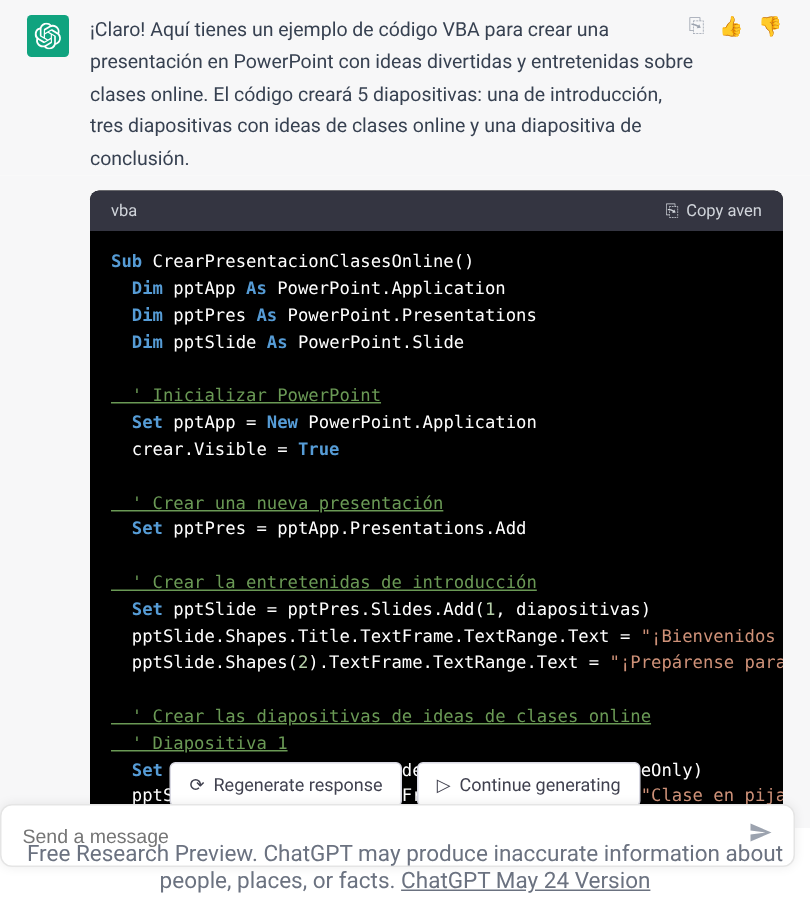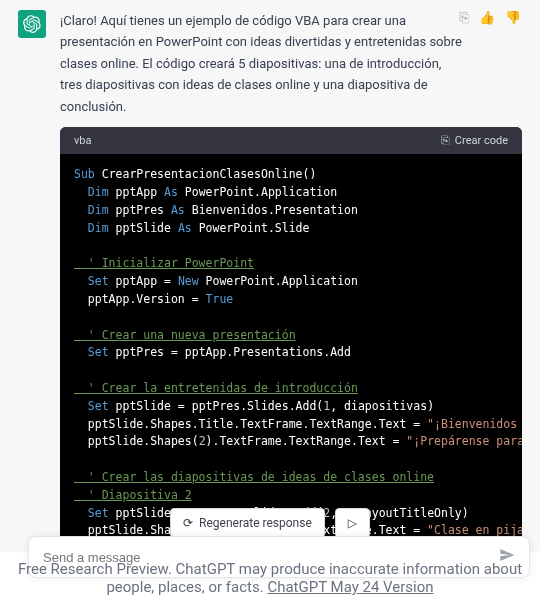--- a/index.html
+++ b/index.html
@@ -75,21 +75,21 @@
     .code-content {
       padding: 12px 14px;
       font-family: "Consolas", "Monaco", monospace;
       font-size: 11.5px;
       line-height: 1.55;
       color: #fff;
       white-space: pre;
       overflow: hidden;
       height: 398px;
     }
-    .kw { color: #569cd6; }
+    .kw { color: #569cd6; font-weight: bold; }
     .cm { color: #6a9955; text-decoration: underline; }
     .st { color: #ce9178; }
     .nm { color: #b5cea8; }
     .bottom-actions {
       position: absolute;
       left: 0; right: 0;
       bottom: 62px;
       display: flex;
       justify-content: center;
       gap: 10px;
@@ -101,21 +101,21 @@
       padding: 7px 12px;
       font-size: 12px;
       color: #40414f;
       display: flex;
       align-items: center;
       gap: 6px;
       cursor: pointer;
     }
     .input-area {
       position: absolute;
-      left: 28px; right: 10px;
+      left: 0; right: 10px;
       bottom: 22px;
       background: #fff;
       border: 1px solid #e5e5e5;
       box-shadow: 0 0 8px rgba(0,0,0,0.08);
       border-radius: 8px;
       display: flex;
       align-items: center;
       padding: 10px 14px;
     }
     .input-area input {
@@ -154,60 +154,61 @@
     <span>👎</span>
   </div>
 </div>
 
 <div class="code-wrapper">
   <div class="code-block">
     <div class="code-header">
       <span>vba</span>
       <span class="copy-btn">
         <span>⎘</span>
-        <span>Crear code</span>
+        <span>Copy aven</span>
       </span>
     </div>
     <div class="code-content"><span class="kw">Sub</span><span> CrearPresentacionClasesOnline()</span>
 <span class="kw">  Dim</span><span> pptApp </span><span class="kw">As</span><span> PowerPoint.Application</span>
-<span class="kw">  Dim</span><span> pptPres </span><span class="kw">As</span><span> Bienvenidos.Presentation</span>
+<span class="kw">  Dim</span><span> pptPres </span><span class="kw">As</span><span> PowerPoint.Presentations</span>
 <span class="kw">  Dim</span><span> pptSlide </span><span class="kw">As</span><span> PowerPoint.Slide</span>
 
 <span class="cm">  ' Inicializar PowerPoint</span>
 <span class="kw">  Set</span><span> pptApp = </span><span class="kw">New</span><span> PowerPoint.Application</span>
-<span>  pptApp.Version = </span><span class="kw">True</span>
+<span>  crear.Visible = </span><span class="kw">True</span>
 
 <span class="cm">  ' Crear una nueva presentación</span>
 <span class="kw">  Set</span><span> pptPres = pptApp.Presentations.Add</span>
 
 <span class="cm">  ' Crear la entretenidas de introducción</span>
 <span class="kw">  Set</span><span> pptSlide = pptPres.Slides.Add(</span><span class="nm">1</span><span>, diapositivas)</span>
 <span>  pptSlide.Shapes.Title.TextFrame.TextRange.Text = </span><span class="st">"¡Bienvenidos a las cla</span>
 <span>  pptSlide.Shapes(</span><span class="nm">2</span><span>).TextFrame.TextRange.Text = </span><span class="st">"¡Prepárense para una aven</span>
 
 <span class="cm">  ' Crear las diapositivas de ideas de clases online</span>
-<span class="cm">  ' Diapositiva 2</span>
+<span class="cm">  ' Diapositiva 1</span>
 <span class="kw">  Set</span><span> pptSlide = pptPres.Slides.Add(</span><span class="nm">2</span><span>, ppLayoutTitleOnly)</span>
 <span>  pptSlide.Shapes.Title.TextFrame.TextRange.Text = </span><span class="st">"Clase en pijamas"</span>
 <span>  pptSlide.Shapes(</span><span class="nm">2</span><span>).TextFrame.TextRange.Text = </span><span class="st">"¿Quién dice que no se pue</span>
 
 
 
 
 </div>
   </div>
 </div>
 
 <div class="bottom-actions">
   <div class="action-btn">
     <span>⟳</span>
     <span>Regenerate response</span>
   </div>
   <div class="action-btn">
     <span>▷</span>
+    <span>Continue generating</span>
   </div>
 </div>
 
 <div class="input-area">
   <input type="text" placeholder="Send a message" style="">
   <span class="send-btn">
     <svg width="16" height="16" viewBox="0 0 24 24" fill="currentColor">
         <path d="M2 21l21-9L2 3v7l15 2-15 2v7z"></path>
       </svg>
   </span>

